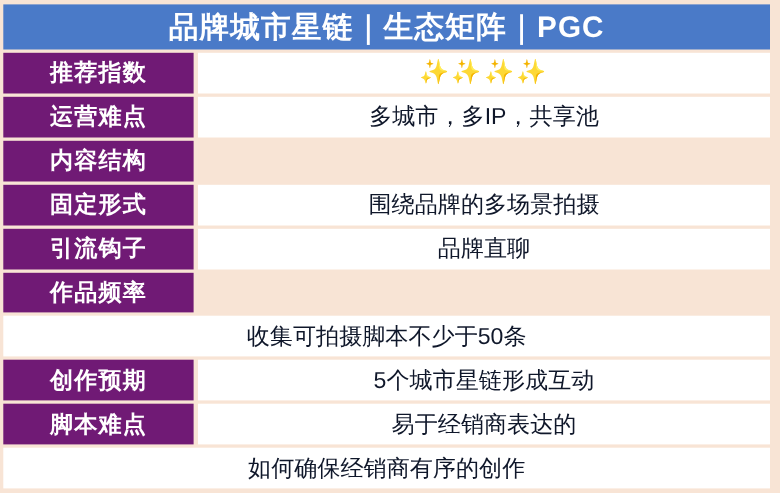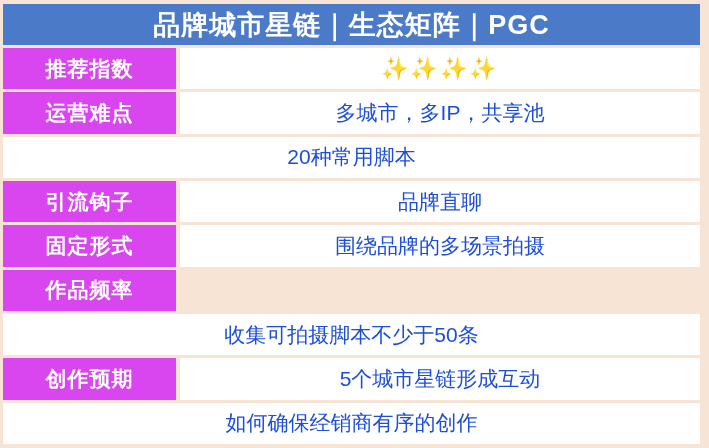--- a/index.html
+++ b/index.html
@@ -37,33 +37,33 @@
     letter-spacing: 1px;
   }
   .table-row {
     flex: 1 1 0;
     display: flex;
     gap: 4px;
     min-height: 0;
   }
   .label-cell {
     flex: 0 0 173px;
-    background: #d946ef;
+    background: #701a75;
     color: #ffffff;
     display: flex;
     align-items: center;
     justify-content: center;
     font-size: 21px;
     font-weight: bold;
     letter-spacing: 1px;
   }
   .value-cell {
     flex: 1 1 auto;
     background: #ffffff;
-    color: #1d4ed8;
+    color: #0f172a;
     display: flex;
     align-items: center;
     justify-content: center;
     font-size: 21px;
   }
   .value-cell.stars {
     color: #f7c325;
     font-size: 22px;
     letter-spacing: 2px;
   }
@@ -78,43 +78,47 @@
     <div class="label-cell">推荐指数</div>
     <div class="value-cell stars">✨✨✨✨</div>
   </div>
 
   <div class="table-row">
     <div class="label-cell">运营难点</div>
     <div class="value-cell">多城市，多IP，共享池</div>
   </div>
 
   <div class="table-row">
-    <div class="value-cell">20种常用脚本</div>
+    <div class="label-cell">内容结构</div>
+  </div>
+
+  <div class="table-row">
+    <div class="label-cell">固定形式</div>
+    <div class="value-cell">围绕品牌的多场景拍摄</div>
   </div>
 
   <div class="table-row">
     <div class="label-cell">引流钩子</div>
     <div class="value-cell">品牌直聊</div>
-  </div>
-
-  <div class="table-row">
-    <div class="label-cell">固定形式</div>
-    <div class="value-cell">围绕品牌的多场景拍摄</div>
   </div>
 
   <div class="table-row">
     <div class="label-cell">作品频率</div>
   </div>
 
   <div class="table-row">
     <div class="value-cell">收集可拍摄脚本不少于50条</div>
   </div>
 
   <div class="table-row">
     <div class="label-cell">创作预期</div>
     <div class="value-cell">5个城市星链形成互动</div>
   </div>
 
+  <div class="table-row">
+    <div class="label-cell">脚本难点</div>
+    <div class="value-cell">易于经销商表达的</div>
+  </div>
 
   <div class="table-row">
     <div class="value-cell">如何确保经销商有序的创作</div>
   </div>
 </div>
 
 </body></html>

